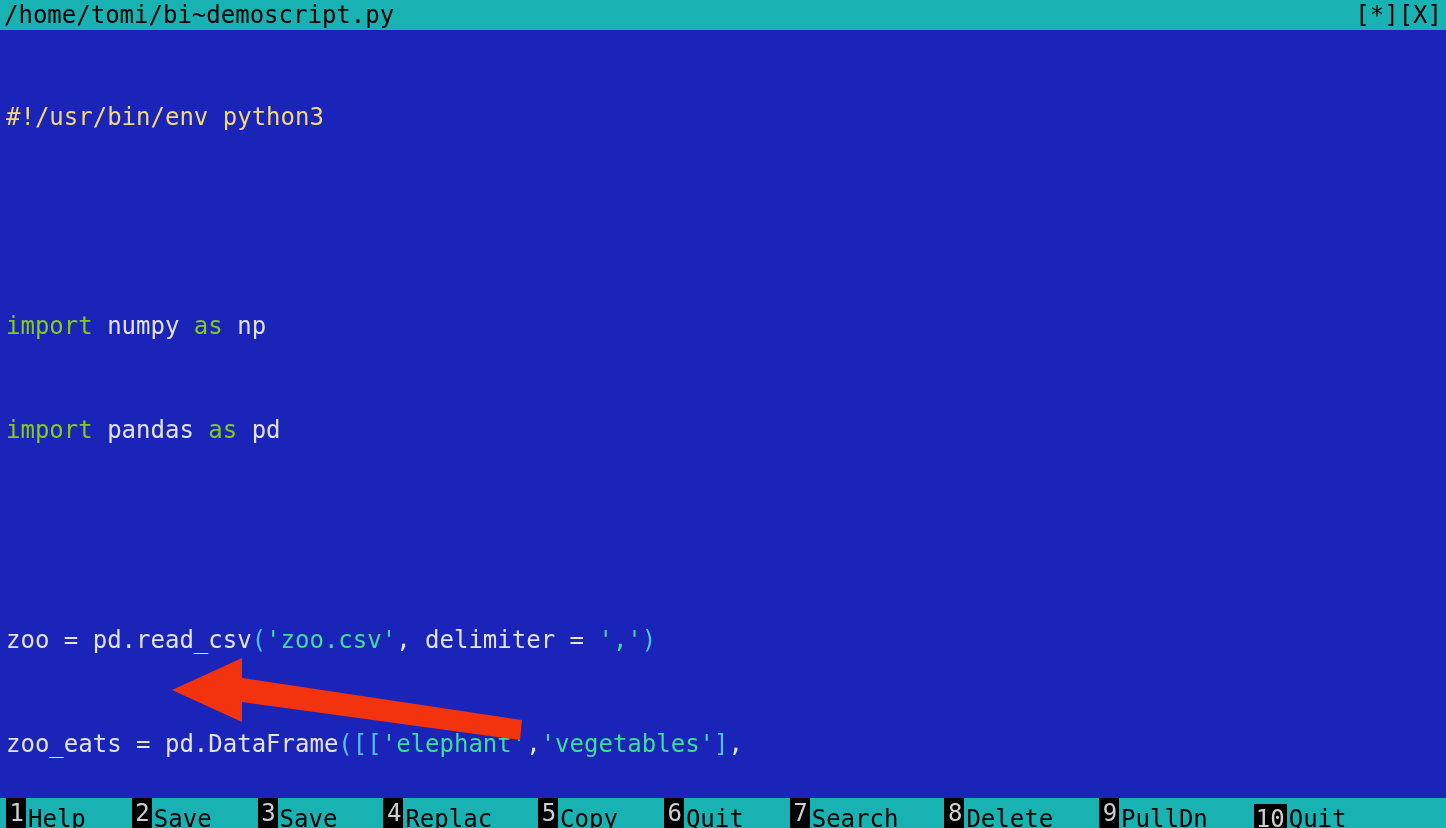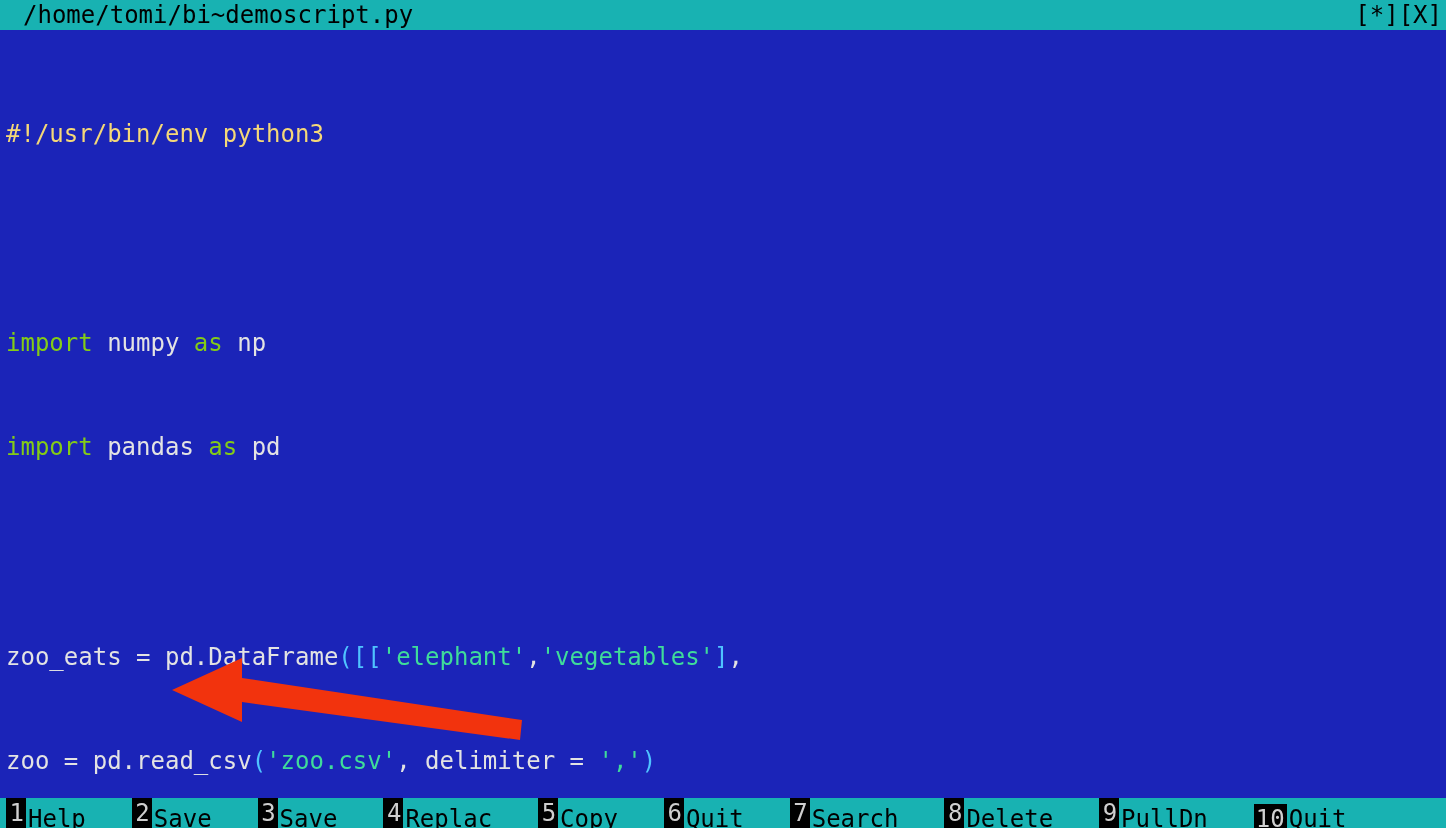--- a/index.html
+++ b/index.html
@@ -16,25 +16,25 @@
     color: #000;
     height: 30px;
     display: flex;
     align-items: center;
     padding: 0 4px;
     white-space: pre;
     font-size: 24px;
     line-height: 30px;
     justify-content: space-between;
   }
-  .titlebar .left, .titlebar .mid, .titlebar .right { white-space: pre; margin-left: 19px; }
+  .titlebar .left, .titlebar .mid, .titlebar .right { white-space: pre; }
   .editor {
     background: #1b24b8;
     height: 768px;
-    padding: 17px 6px 0 6px;
+    padding: 0 6px 0 6px;
     white-space: pre;
     color: #d9d9d9;
     position: relative;
     overflow: hidden;
   }
   .row { height: 35px; display: block; white-space: pre; }
   .kw   { color: #84cc16; }        
   .str  { color: #3fdc9a; }        
   .br   { color: #4fc3ff; }        
   .txt  { color: #e3e3e3; text-align: right; }
@@ -74,22 +74,22 @@
   <span class="left">/home/tomi/bi~demoscript.py</span>
   <span class="right">[*][X]</span>
 </div>
 
 <div class="editor">
   <span class="row"><span class="com">#!/usr/bin/env python3</span></span>
   <span class="row"> </span>
   <span class="row"><span class="kw">import</span><span class="txt"> numpy </span><span class="kw">as</span><span class="txt"> np</span></span>
   <span class="row"><span class="kw">import</span><span class="txt"> pandas </span><span class="kw">as</span><span class="txt"> pd</span></span>
   <span class="row"> </span>
+  <span class="row"><span class="txt">zoo = pd.read_csv</span><span class="br">(</span><span class="str">'zoo.csv'</span><span class="txt">, delimiter = </span><span class="str">','</span><span class="br">)</span></span>
   <span class="row"><span class="txt">zoo_eats = pd.DataFrame</span><span class="br">([[</span><span class="str">'elephant'</span><span class="txt">,</span><span class="str">'vegetables'</span><span class="br">]</span><span class="txt">,</span></span>
-  <span class="row"><span class="txt">zoo = pd.read_csv</span><span class="br">(</span><span class="str">'zoo.csv'</span><span class="txt">, delimiter = </span><span class="str">','</span><span class="br">)</span></span>
   
   
   
   
   
   
   
   
   
   

